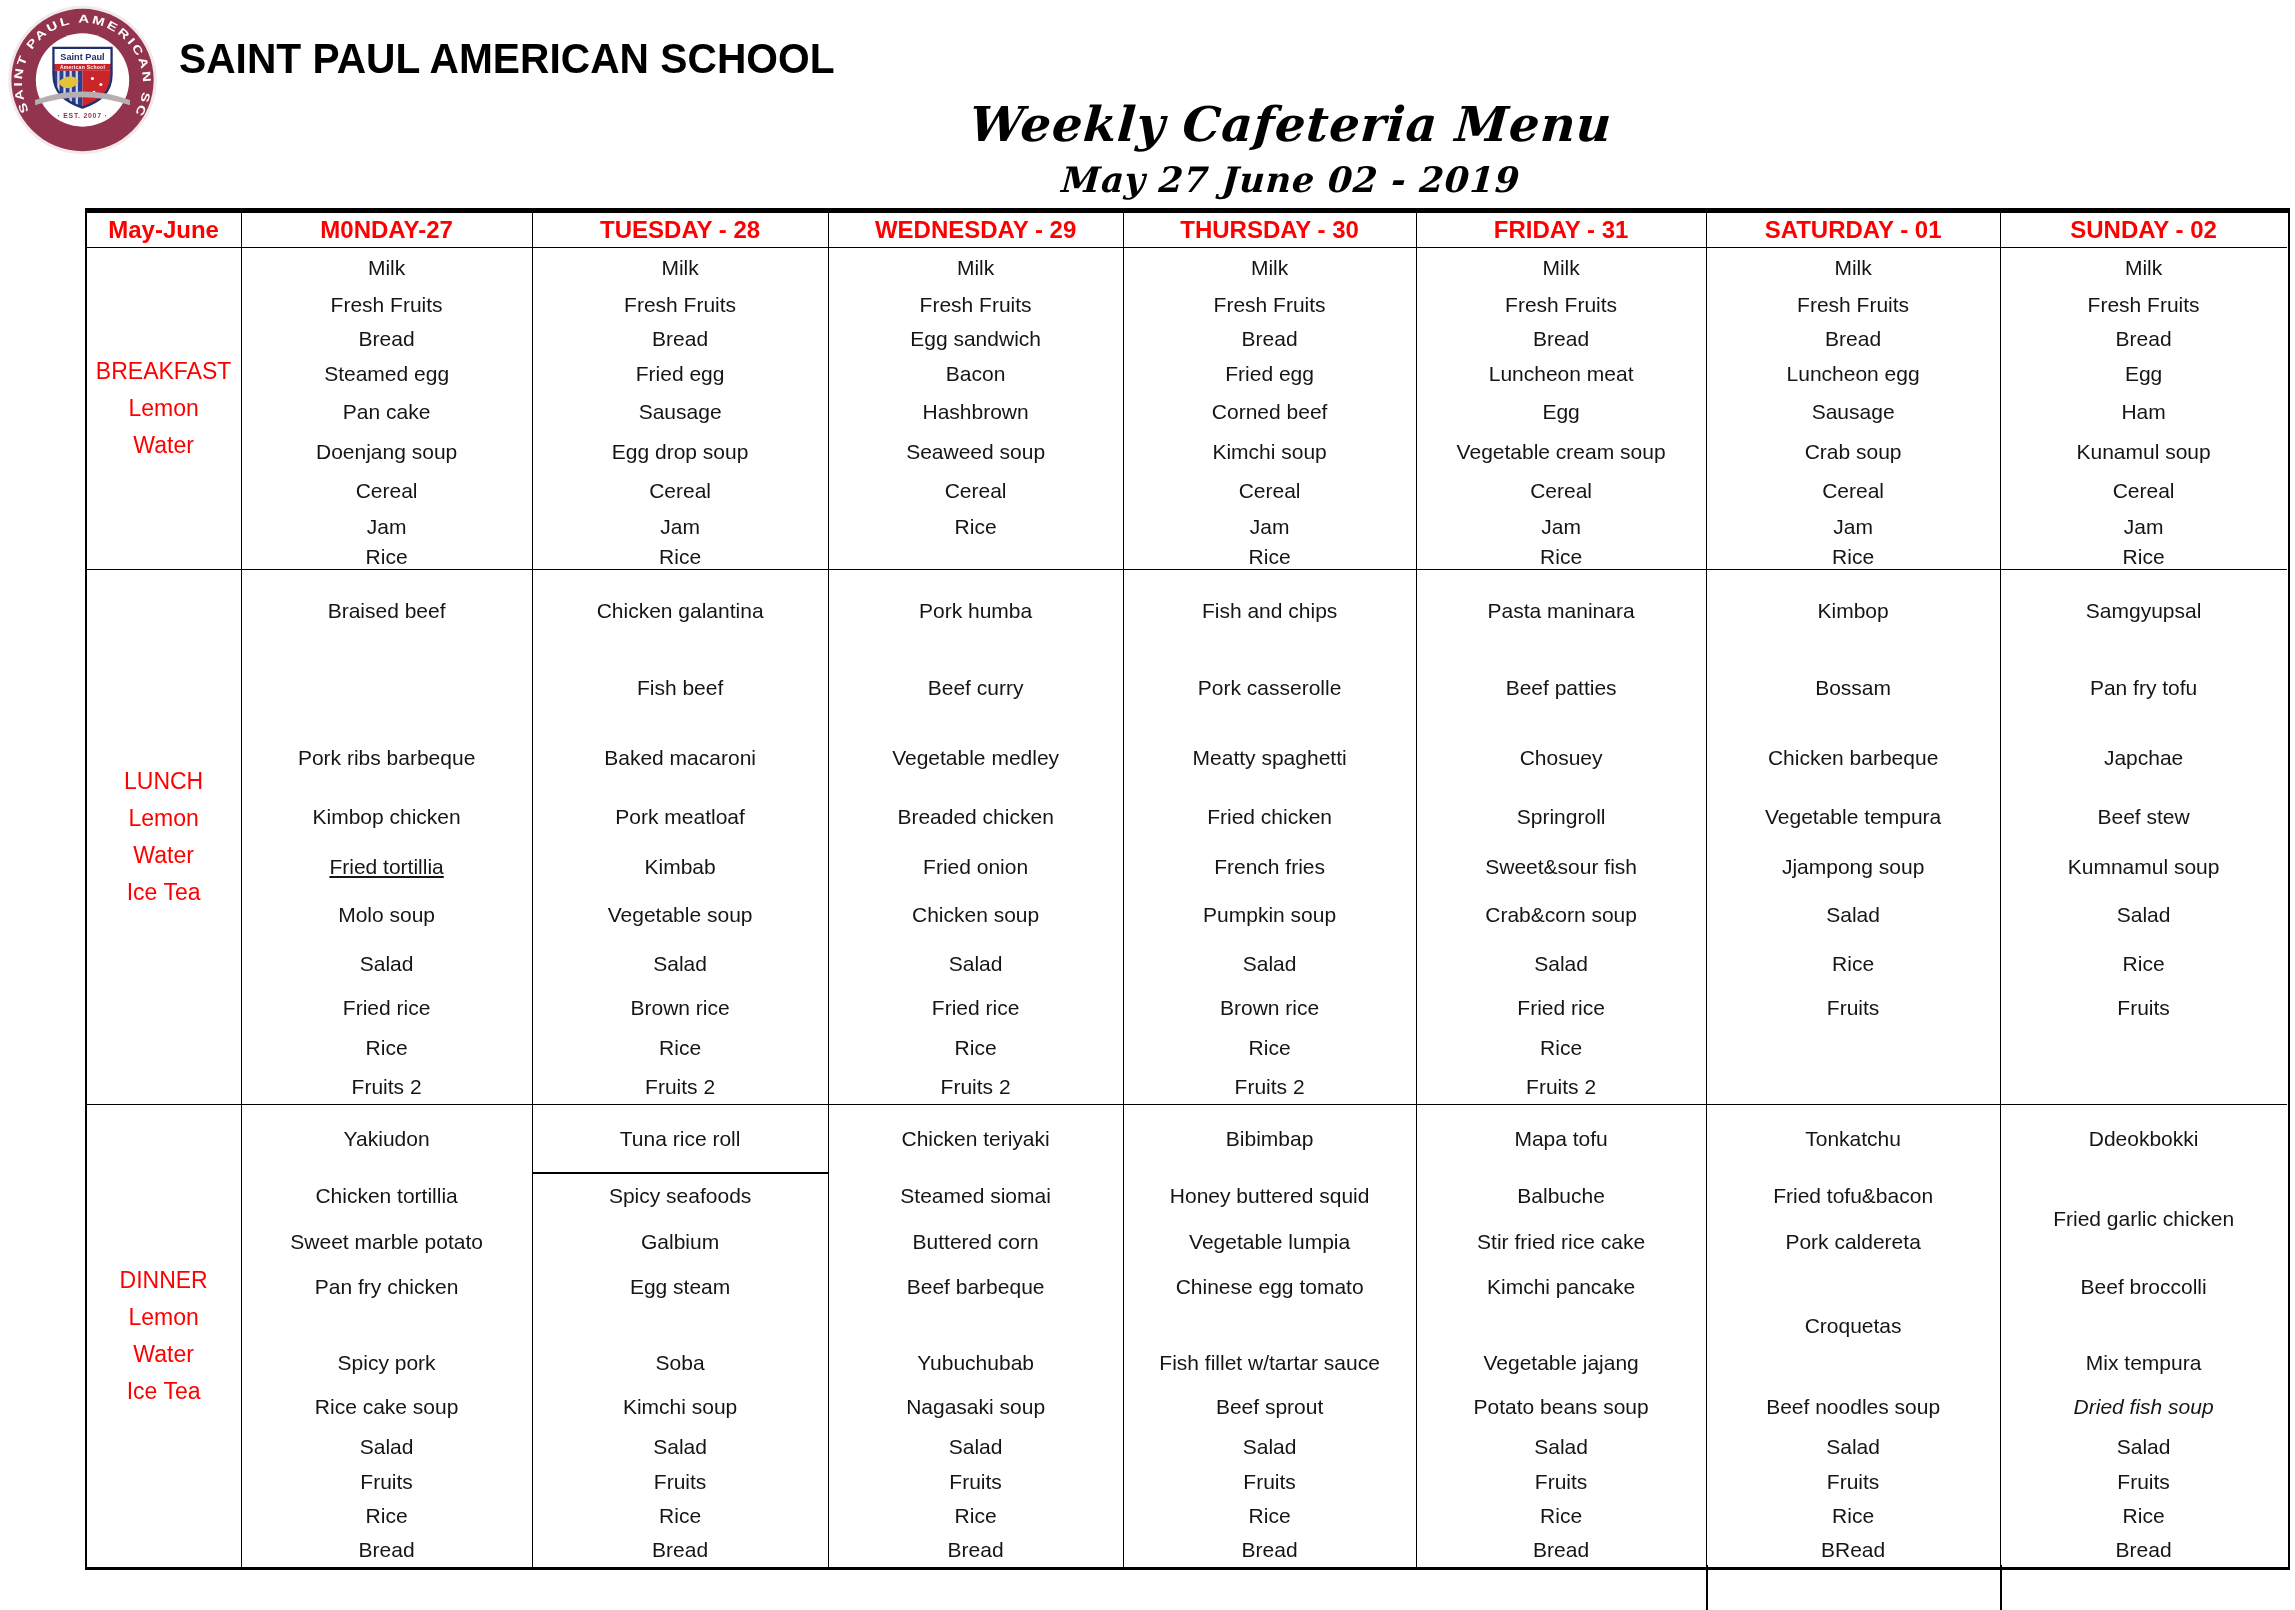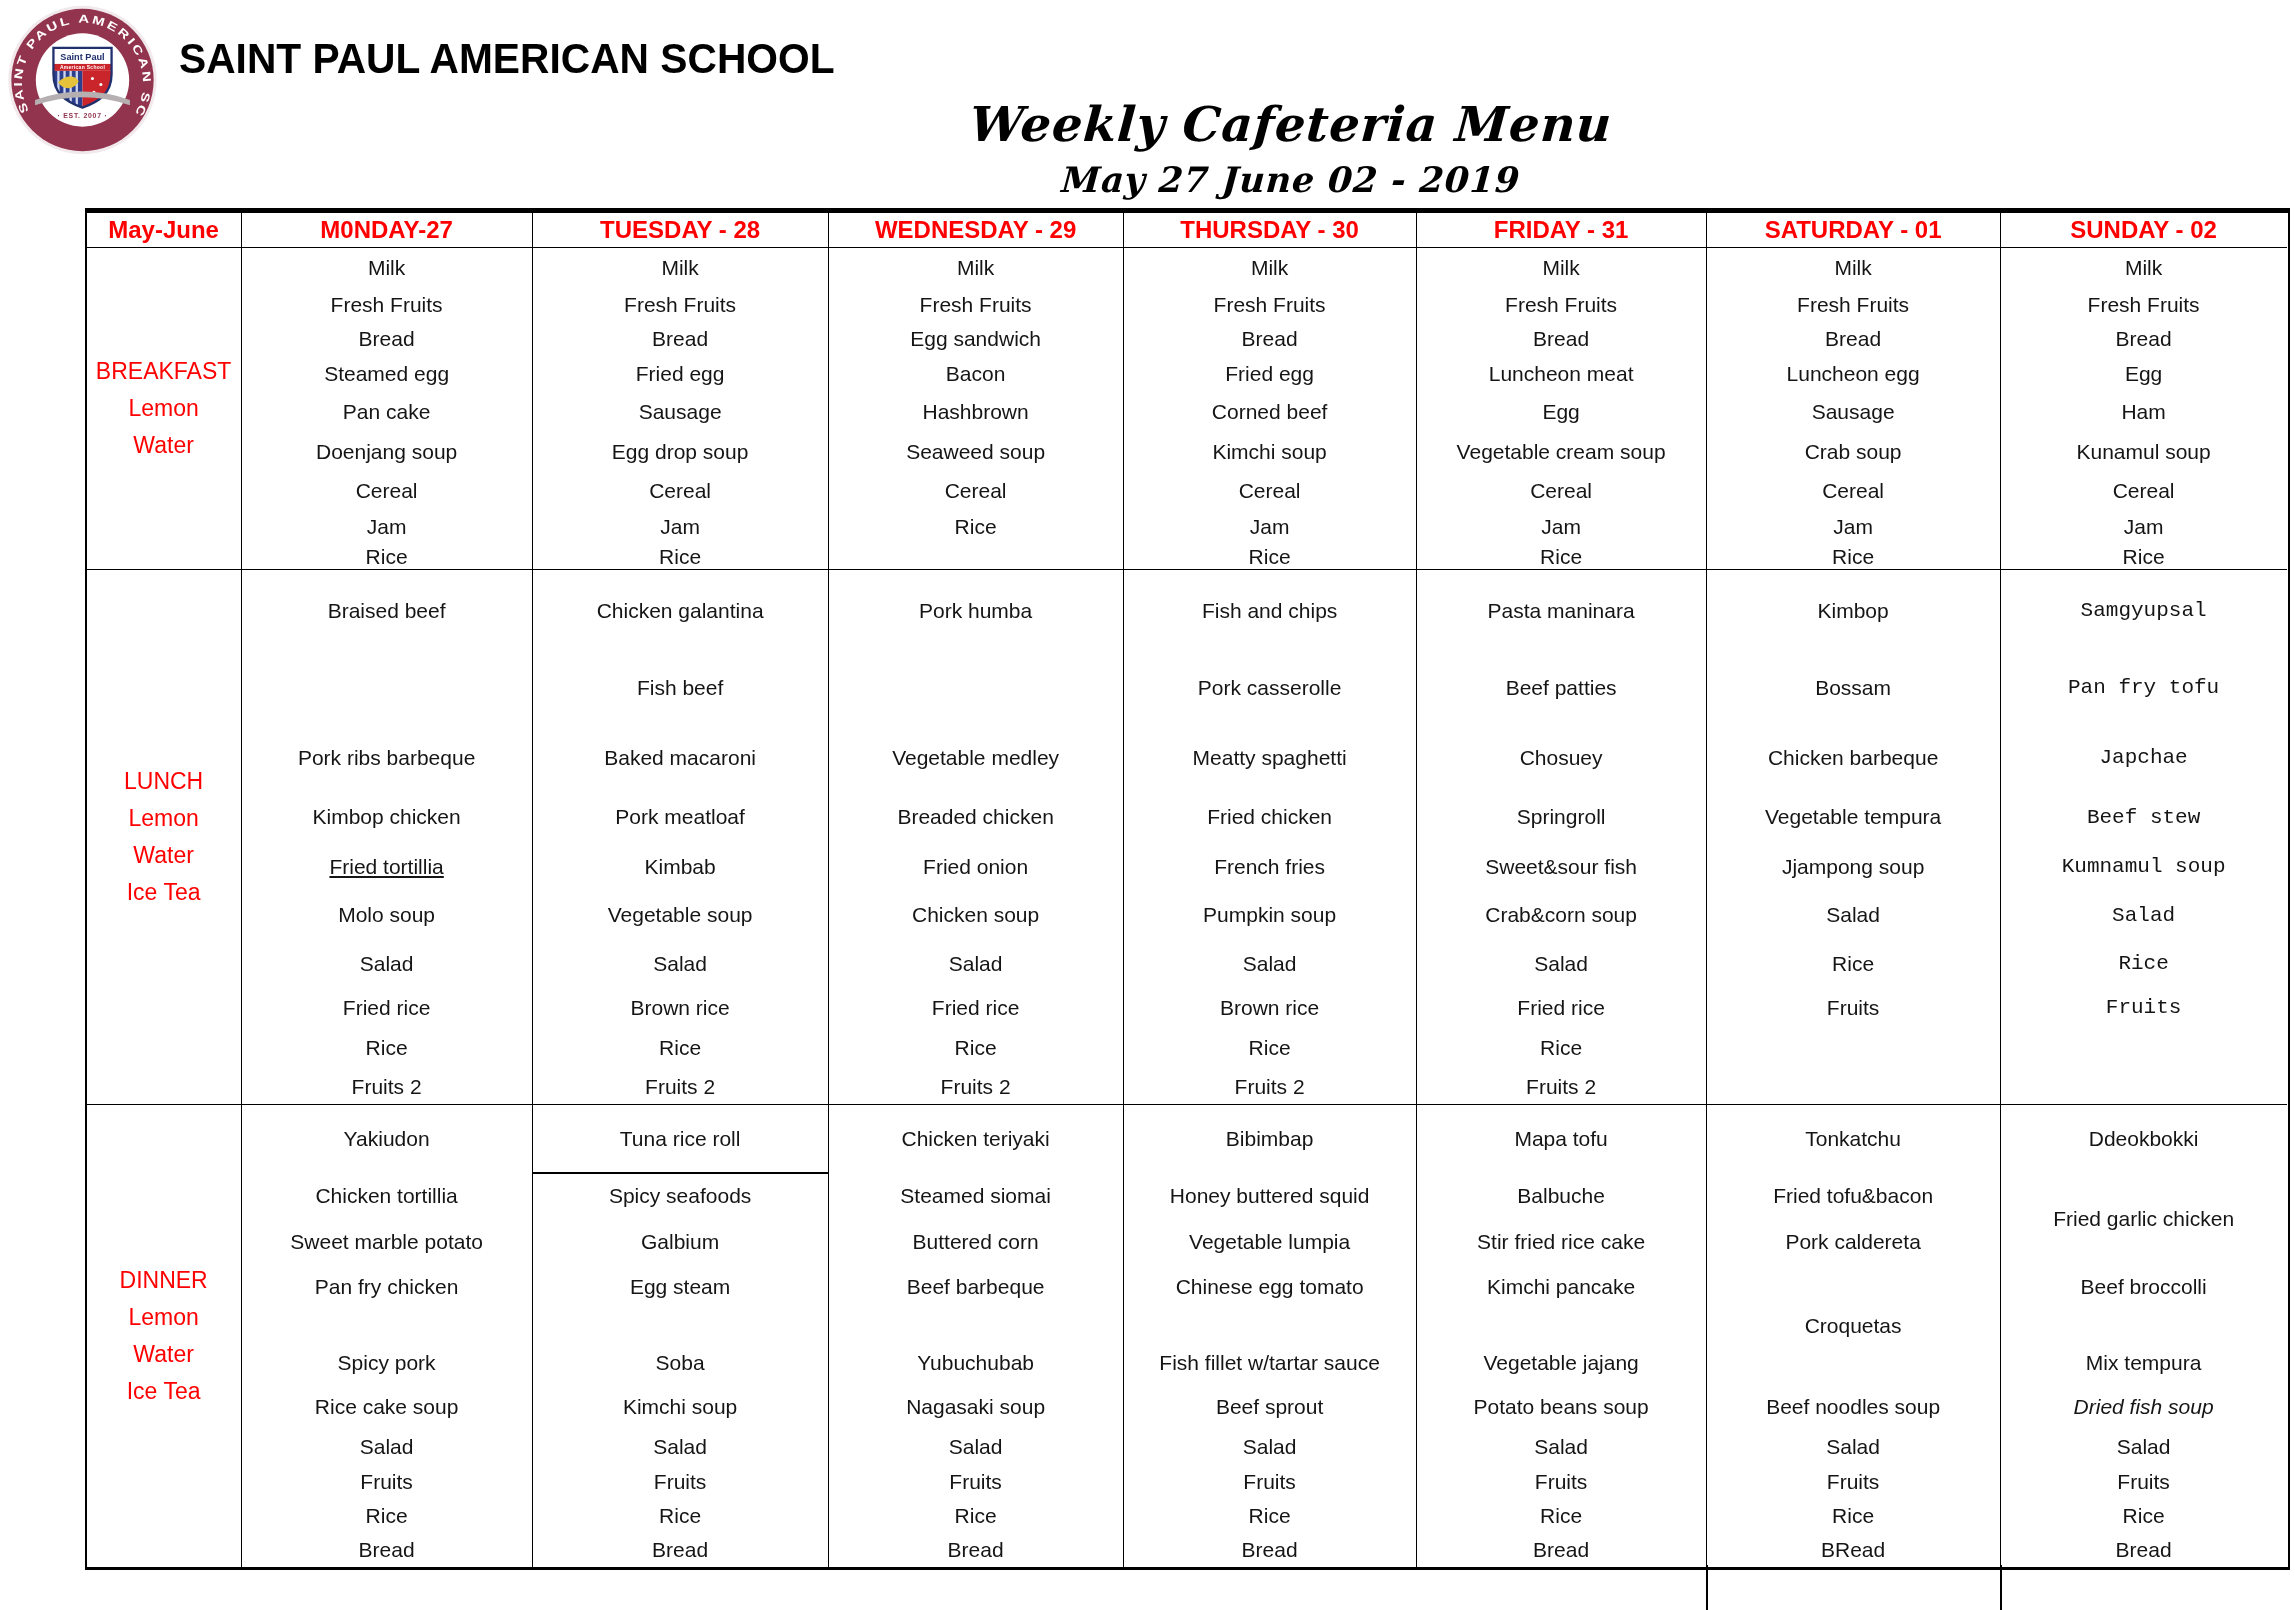--- a/index.html
+++ b/index.html
@@ -217,20 +217,21 @@
         <div class="it" style="grid-row: 4;">Pork meatloaf</div>
         <div class="it" style="grid-row: 5;">Kimbab</div>
         <div class="it" style="grid-row: 6;">Vegetable soup</div>
         <div class="it" style="grid-row: 7;">Salad</div>
         <div class="it" style="grid-row: 8;">Brown rice</div>
         <div class="it" style="grid-row: 9;">Rice</div>
         <div class="it" style="grid-row: 10;">Fruits 2</div>
       </div>
       <div class="day-cell c" style="grid-template-rows: 81px 73px 67px 52px 47px 50px 47px 41px 40px 37px;">
         <div class="it" style="grid-row: 1;">Pork humba</div>
+        <div class="it" style="grid-row: 2;">Beef curry</div>
         <div class="it" style="grid-row: 3;">Vegetable medley</div>
         <div class="it" style="grid-row: 4;">Breaded chicken</div>
         <div class="it" style="grid-row: 5;">Fried onion</div>
         <div class="it" style="grid-row: 6;">Chicken soup</div>
         <div class="it" style="grid-row: 7;">Salad</div>
         <div class="it" style="grid-row: 8;">Fried rice</div>
         <div class="it" style="grid-row: 9;">Rice</div>
         <div class="it" style="grid-row: 10;">Fruits 2</div>
       </div>
       <div class="day-cell c" style="grid-template-rows: 81px 73px 67px 52px 47px 50px 47px 41px 40px 37px;">
@@ -260,21 +261,21 @@
       <div class="day-cell c" style="grid-template-rows: 81px 73px 67px 52px 47px 50px 47px 41px 40px 37px;">
         <div class="it" style="grid-row: 1;">Kimbop</div>
         <div class="it" style="grid-row: 2;">Bossam</div>
         <div class="it" style="grid-row: 3;">Chicken barbeque</div>
         <div class="it" style="grid-row: 4;">Vegetable tempura</div>
         <div class="it" style="grid-row: 5;">Jjampong soup</div>
         <div class="it" style="grid-row: 6;">Salad</div>
         <div class="it" style="grid-row: 7;">Rice</div>
         <div class="it" style="grid-row: 8;">Fruits</div>
       </div>
-      <div class="day-cell c last-col" style="grid-template-rows: 81px 73px 67px 52px 47px 50px 47px 41px 40px 37px; font-family: Liberation Mono, monospace;">
+      <div class="day-cell c last-col" style="grid-template-rows: 81px 73px 67px 52px 47px 50px 47px 41px 40px 37px;">
         <div class="it" style="grid-row: 1;">Samgyupsal</div>
         <div class="it" style="grid-row: 2;">Pan fry tofu</div>
         <div class="it" style="grid-row: 3;">Japchae</div>
         <div class="it" style="grid-row: 4;">Beef stew</div>
         <div class="it" style="grid-row: 5;">Kumnamul soup</div>
         <div class="it" style="grid-row: 6;">Salad</div>
         <div class="it" style="grid-row: 7;">Rice</div>
         <div class="it" style="grid-row: 8;">Fruits</div>
       </div>
       <div class="label-cell c last-row">

